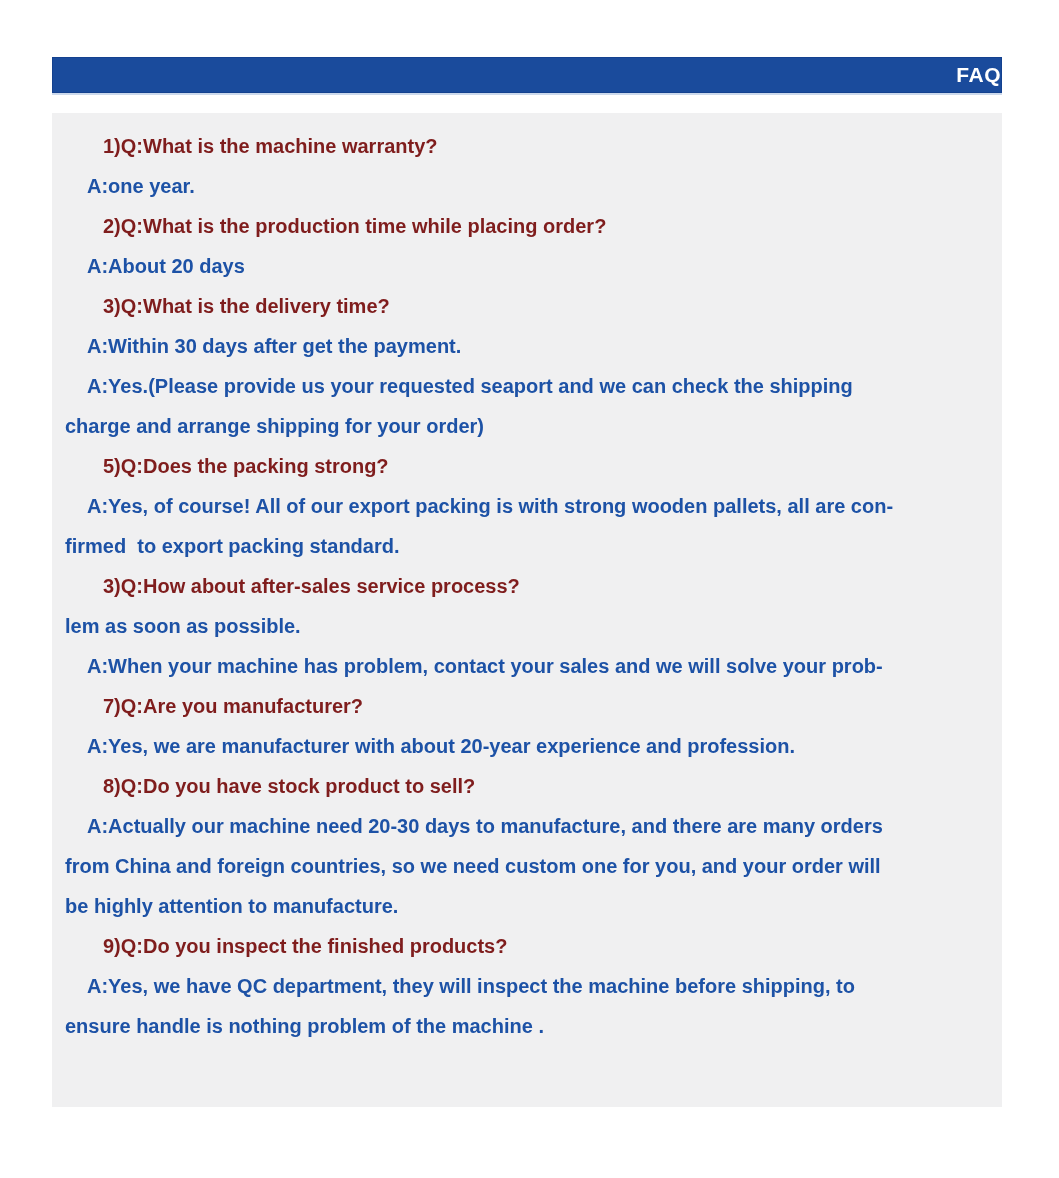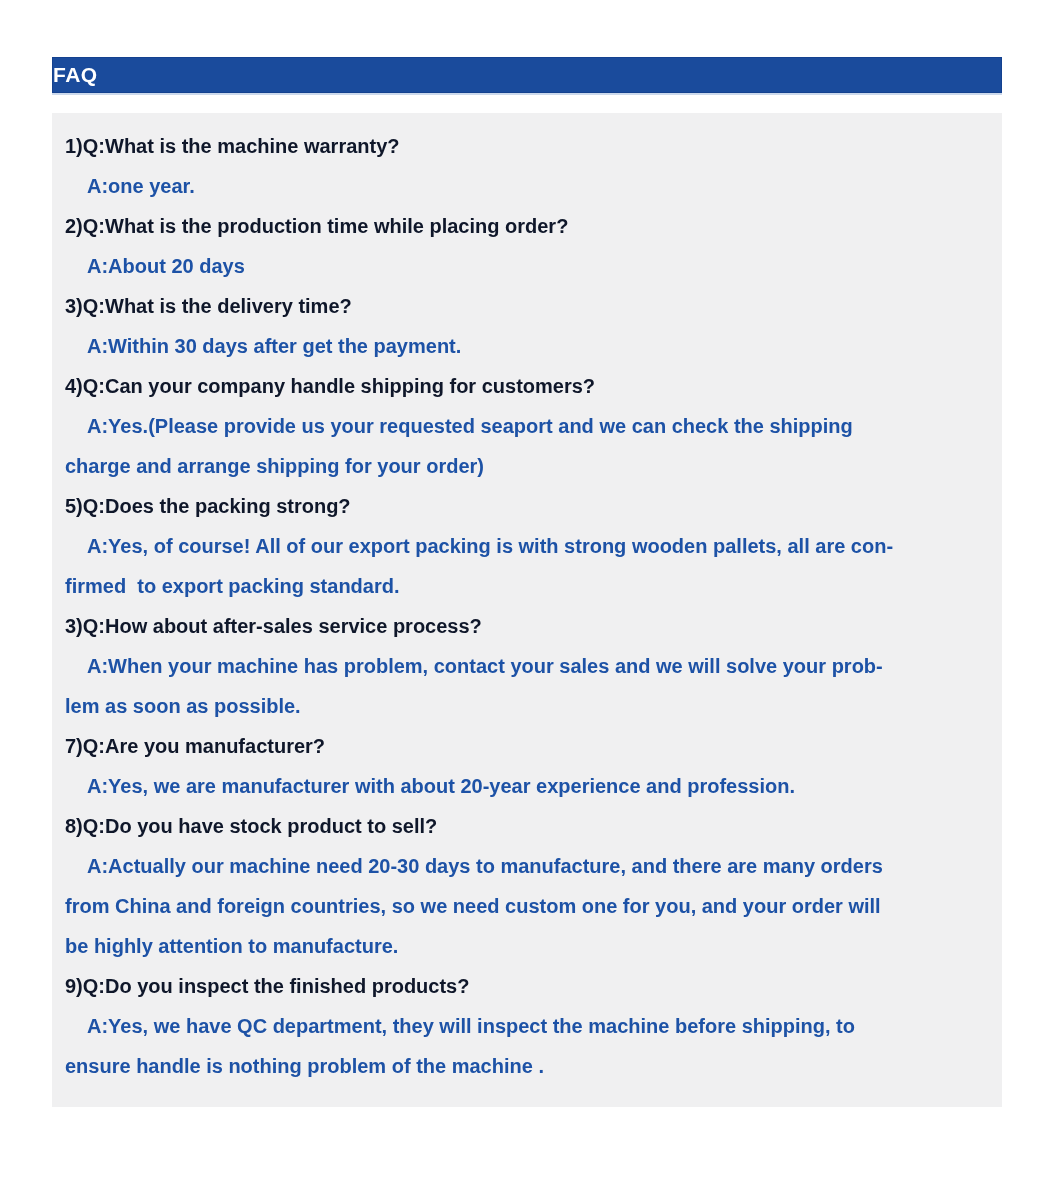--- a/index.html
+++ b/index.html
@@ -20,21 +20,21 @@
     left: 52px;
     top: 57px;
     width: 950px;
     height: 36px;
     box-sizing: border-box;
     background: #1a4b9c;
     border: 1px solid #14418f;
     box-shadow: 0 2px 0 #ccd9ec;
     display: flex;
     align-items: center;
-    justify-content: flex-start;
+    justify-content: flex-end;
     color: #ffffff;
     font-size: 21px;
     font-weight: bold;
     letter-spacing: 0.5px;
   }
   .faq-panel {
     position: absolute;
     left: 52px;
     top: 113px;
     width: 950px;
@@ -44,21 +44,22 @@
     padding: 13px 10px 0 13px;
   }
   .line {
     height: 40px;
     line-height: 40px;
     font-size: 20px;
     font-weight: bold;
     white-space: pre;
   }
   .line.q {
-    color: #0f172a;
+    color: #7f1d1d;
+    margin-left: 38px;
   }
   .line.a {
     color: #1d52a6;
   }
   .line.a.first {
     padding-left: 22px;
   }
 </style>
 </head>
 <body>
@@ -80,35 +81,34 @@
       <div class="line q">2)Q:What is the production time while placing order?</div>
       <div class="line a first">A:About 20 days</div>
     </div>
 
     <div>
       <div class="line q">3)Q:What is the delivery time?</div>
       <div class="line a first">A:Within 30 days after get the payment.</div>
     </div>
 
     <div>
-      <div class="line q">4)Q:Can your company handle shipping for customers?</div>
       <div class="line a first">A:Yes.(Please provide us your requested seaport and we can check the shipping</div>
       <div class="line a">charge and arrange shipping for your order)</div>
     </div>
 
     <div>
       <div class="line q">5)Q:Does the packing strong?</div>
       <div class="line a first">A:Yes, of course! All of our export packing is with strong wooden pallets, all are con-</div>
       <div class="line a">firmed  to export packing standard.</div>
     </div>
 
     <div>
       <div class="line q">3)Q:How about after-sales service process?</div>
+      <div class="line a">lem as soon as possible.</div>
       <div class="line a first">A:When your machine has problem, contact your sales and we will solve your prob-</div>
-      <div class="line a">lem as soon as possible.</div>
     </div>
 
     <div>
       <div class="line q">7)Q:Are you manufacturer?</div>
       <div class="line a first">A:Yes, we are manufacturer with about 20-year experience and profession.</div>
     </div>
 
     <div>
       <div class="line q">8)Q:Do you have stock product to sell?</div>
       <div class="line a first">A:Actually our machine need 20-30 days to manufacture, and there are many orders</div>

